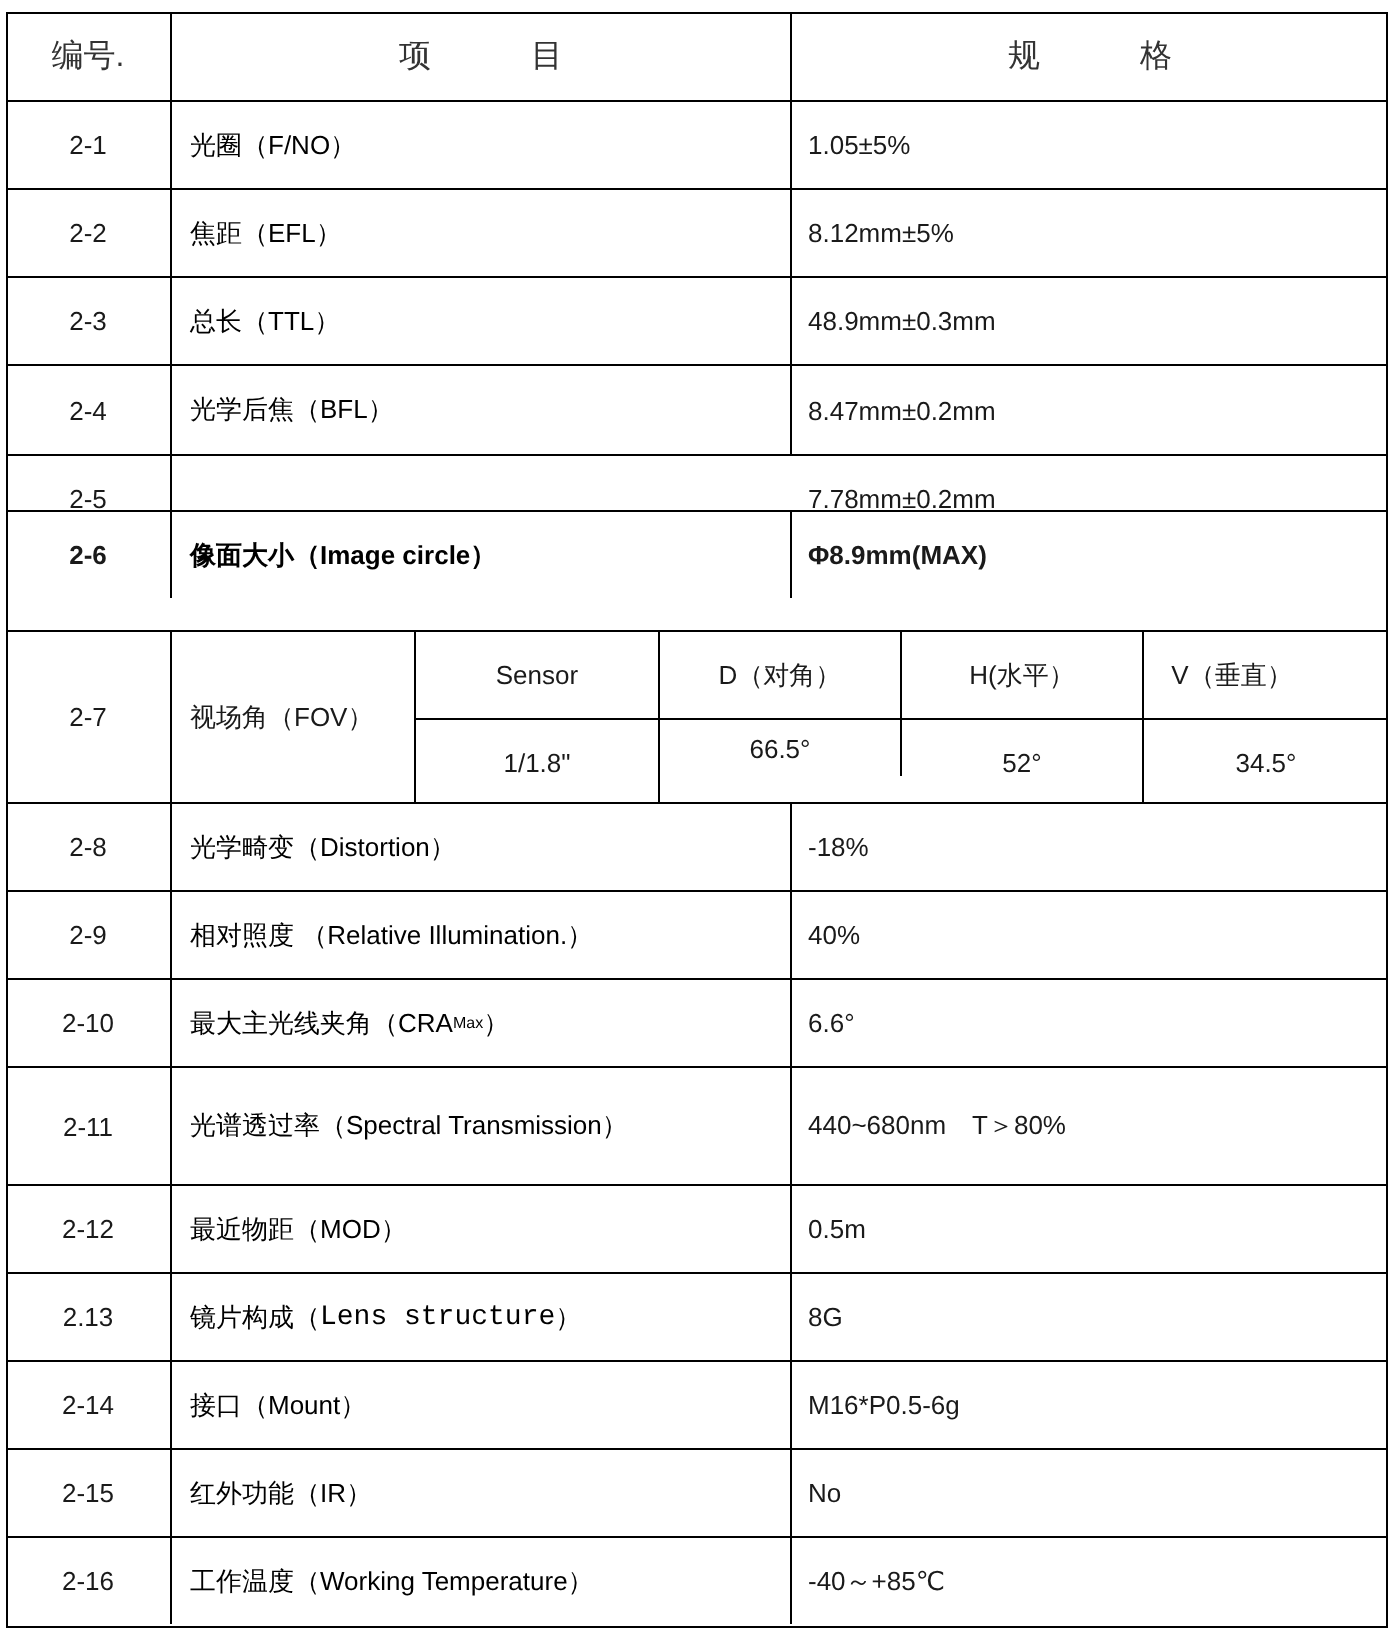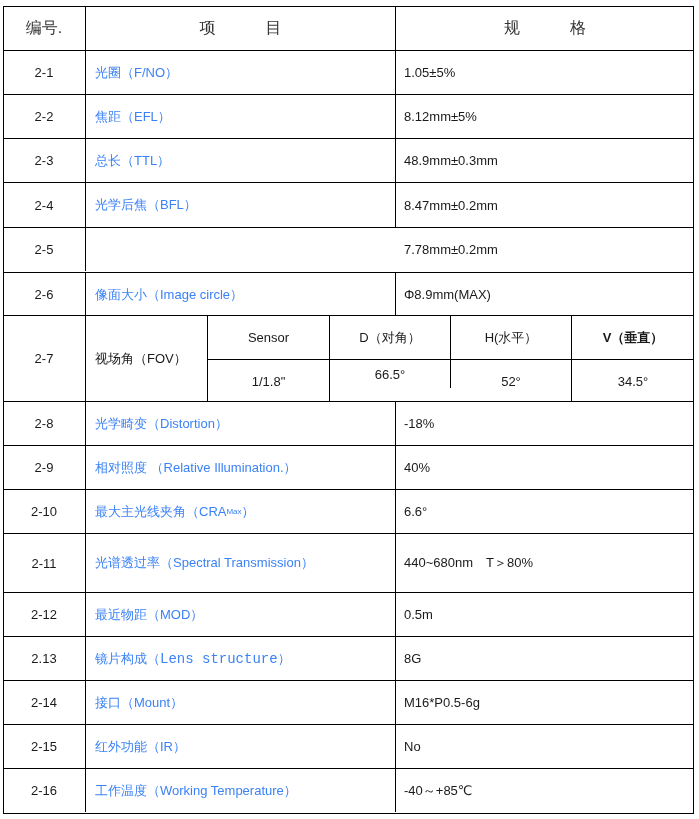--- a/index.html
+++ b/index.html
@@ -5,21 +5,21 @@
   html, body { margin: 0; padding: 0; background: #ffffff; }
   body { width: 699px; height: 819px; position: relative; overflow: hidden;
          font-family: "Liberation Sans", "DejaVu Sans", sans-serif; color: #1a1a1a; }
   .tbl { position: absolute; left: 3px; top: 6px; width: 691px; }
   .row { position: absolute; left: 0; width: 691px; border-top: 1.5px solid #000; box-sizing: border-box; }
   .frame { position: absolute; left: 3px; top: 6px; width: 691px; height: 808px;
            border: 1.5px solid #000; box-sizing: border-box; pointer-events: none; }
   .cell { position: absolute; top: 0; height: 100%; display: flex; align-items: center; box-sizing: border-box;
           font-size: 13px; }
   .c-no { left: 0; width: 83px; justify-content: center; border-right: 1.5px solid #000; }
-  .c-item { left: 83px; width: 310px; padding-left: 9px; border-right: 1.5px solid #000; color: #3b82f6; }
+  .c-item { left: 83px; width: 310px; padding-left: 9px; border-right: 1.5px solid #000; color: #000000; }
   .c-spec { left: 393px; width: 298px; padding-left: 8px; }
   .hdr { font-size: 16px; color: #333; }
   .c-item.hdr { justify-content: center; padding-left: 0; letter-spacing: 0; }
   .c-spec.hdr { justify-content: center; padding-left: 0; }
   .hdr .gap { display: inline-block; width: 50px; }
   .mono { font-family: "Liberation Mono", "DejaVu Sans Mono", monospace; font-size: 14px; }
   sub { font-size: 8px; vertical-align: -1px; }
   .fov-item { left: 83px; width: 122px; padding-left: 9px; border-right: 1.5px solid #000; }
   .fov-grid { position: absolute; left: 205px; top: 0; width: 486px; height: 100%; }
   .fov-cell { position: absolute; display: flex; align-items: center; justify-content: center;
@@ -63,34 +63,34 @@
   </div>
   <div class="row" style="top:176px;height:45px;">
     <div class="cell c-no">2-4</div>
     <div class="cell c-item">光学后焦（BFL）</div>
     <div class="cell c-spec">8.47mm±0.2mm</div>
   </div>
   <div class="row" style="top:221px;height:44px;">
     <div class="cell c-no">2-5</div>
     <div class="cell c-spec">7.78mm±0.2mm</div>
   </div>
-  <div class="row" style="top:266px;height:44px;">
+  <div class="row" style="top:249px;height:44px;font-weight:bold;">
     <div class="cell c-no">2-6</div>
     <div class="cell c-item">像面大小（Image circle）</div>
     <div class="cell c-spec">Φ8.9mm(MAX)</div>
   </div>
 
   <div class="row" style="top:309px;height:86px;">
     <div class="cell c-no">2-7</div>
     <div class="cell fov-item">视场角（FOV）</div>
     <div class="fov-grid">
       <div class="fov-cell" style="left:0;top:0;width:122px;height:43px;">Sensor</div>
       <div class="fov-cell" style="left:122px;top:0;width:121px;height:43px;">D（对角）</div>
       <div class="fov-cell" style="left:243px;top:0;width:121px;height:43px;">H(水平）</div>
-      <div class="fov-cell last" style="left:364px;top:0;width:122px;height:43px;font-weight:bold;">V（垂直）</div>
+      <div class="fov-cell last" style="left:347px;top:0;width:122px;height:43px;">V（垂直）</div>
       <div class="fov-cell bot" style="left:0;top:43px;width:122px;height:43px;">1/1.8"</div>
       <div class="fov-cell bot" style="left:122px;top:43px;width:121px;height:29px;">66.5°</div>
       <div class="fov-cell bot" style="left:243px;top:43px;width:121px;height:43px;">52°</div>
       <div class="fov-cell bot last" style="left:364px;top:43px;width:122px;height:43px;">34.5°</div>
     </div>
   </div>
 
   <div class="row" style="top:395px;height:44px;">
     <div class="cell c-no">2-8</div>
     <div class="cell c-item">光学畸变（Distortion）</div>

